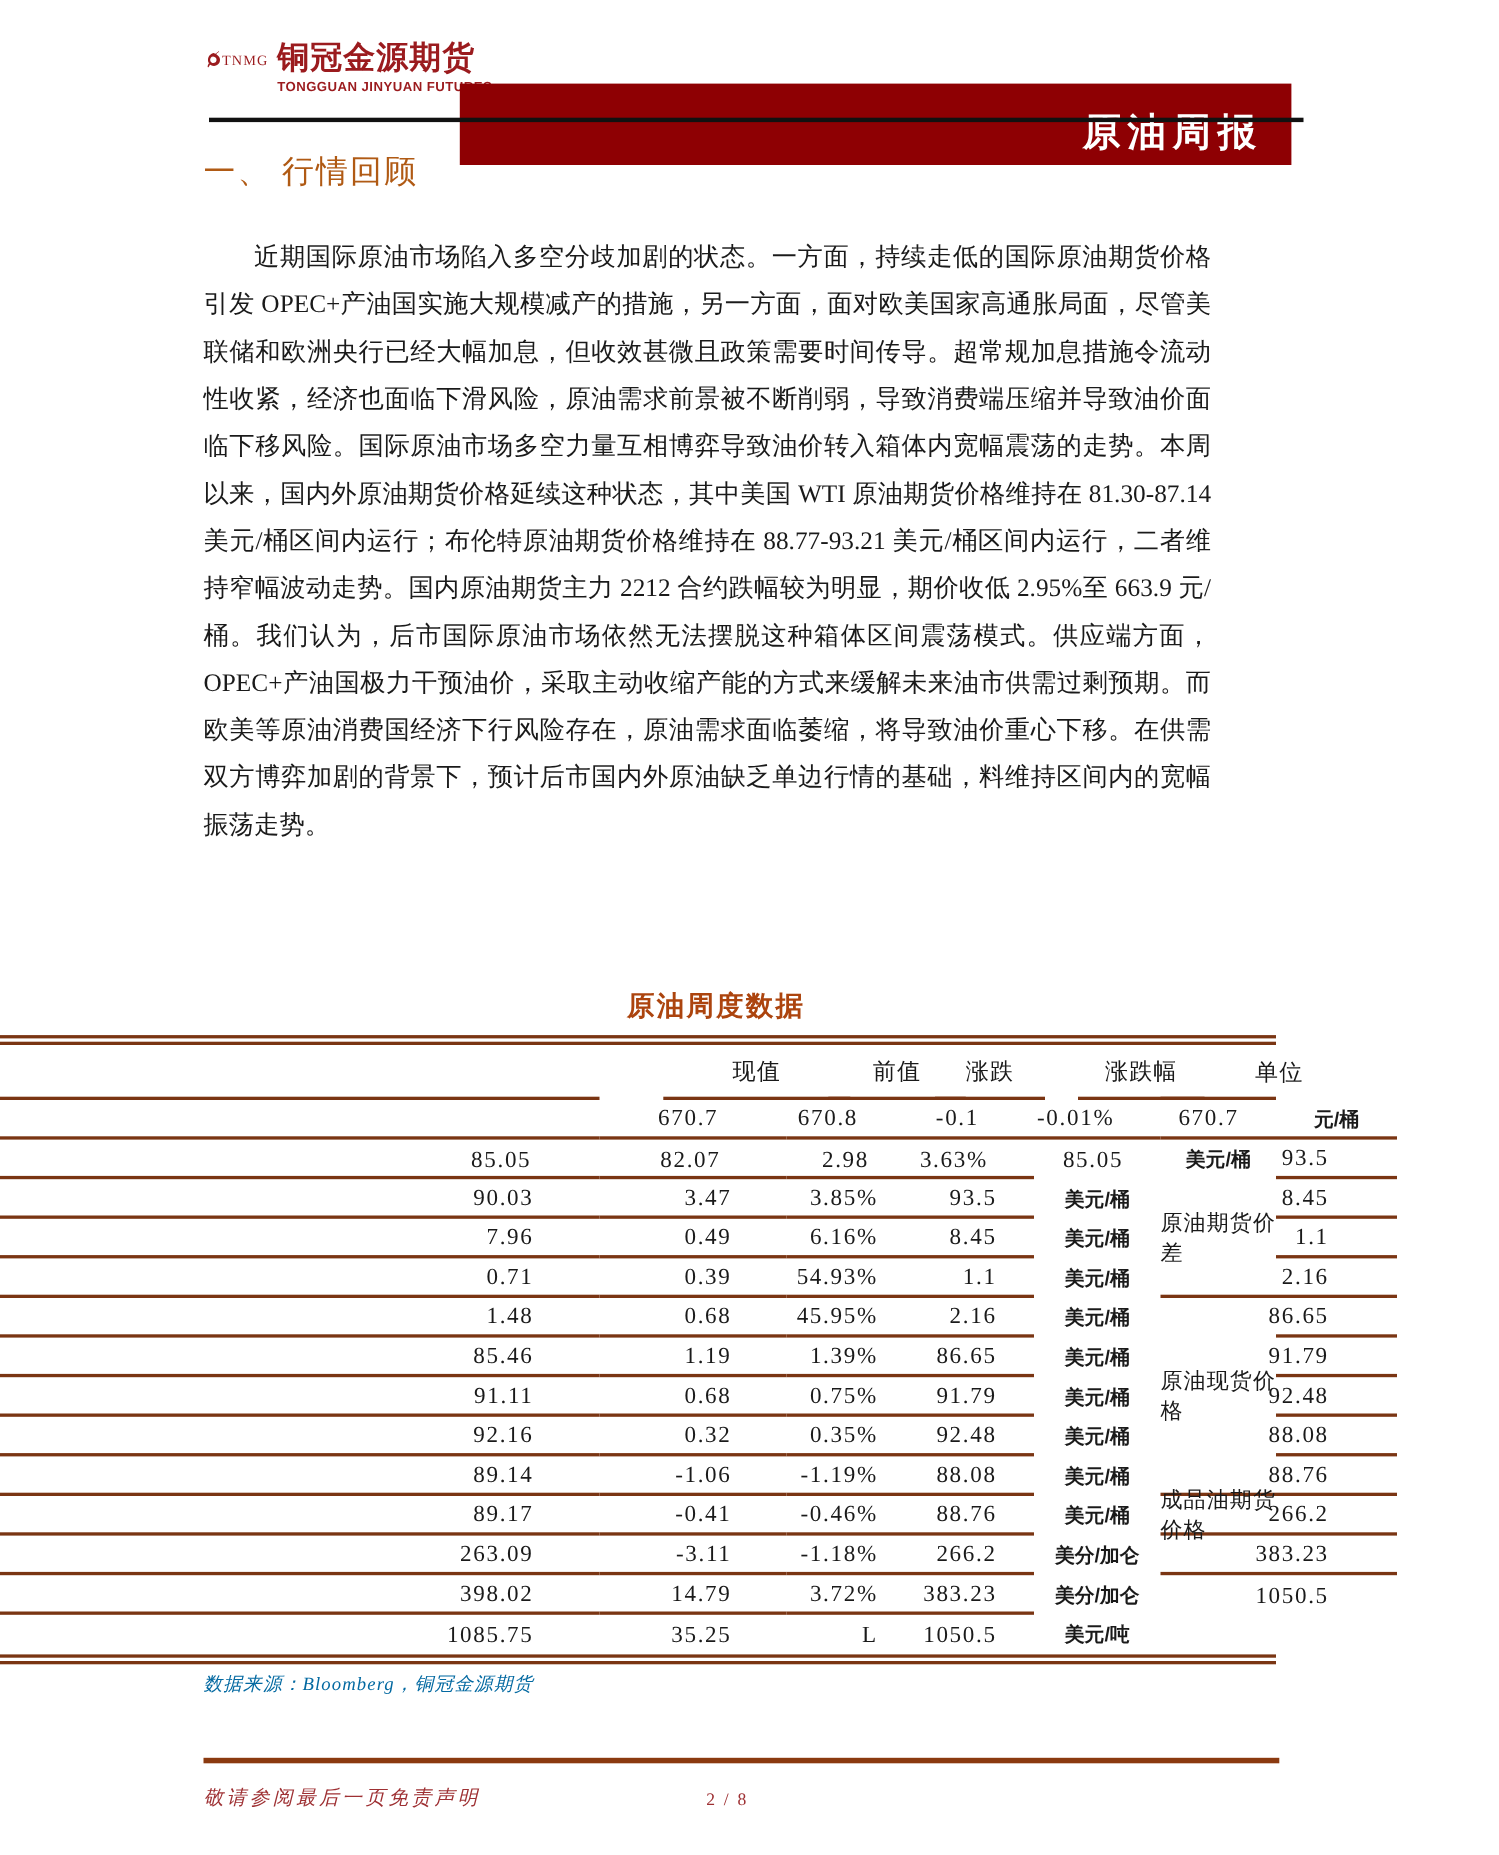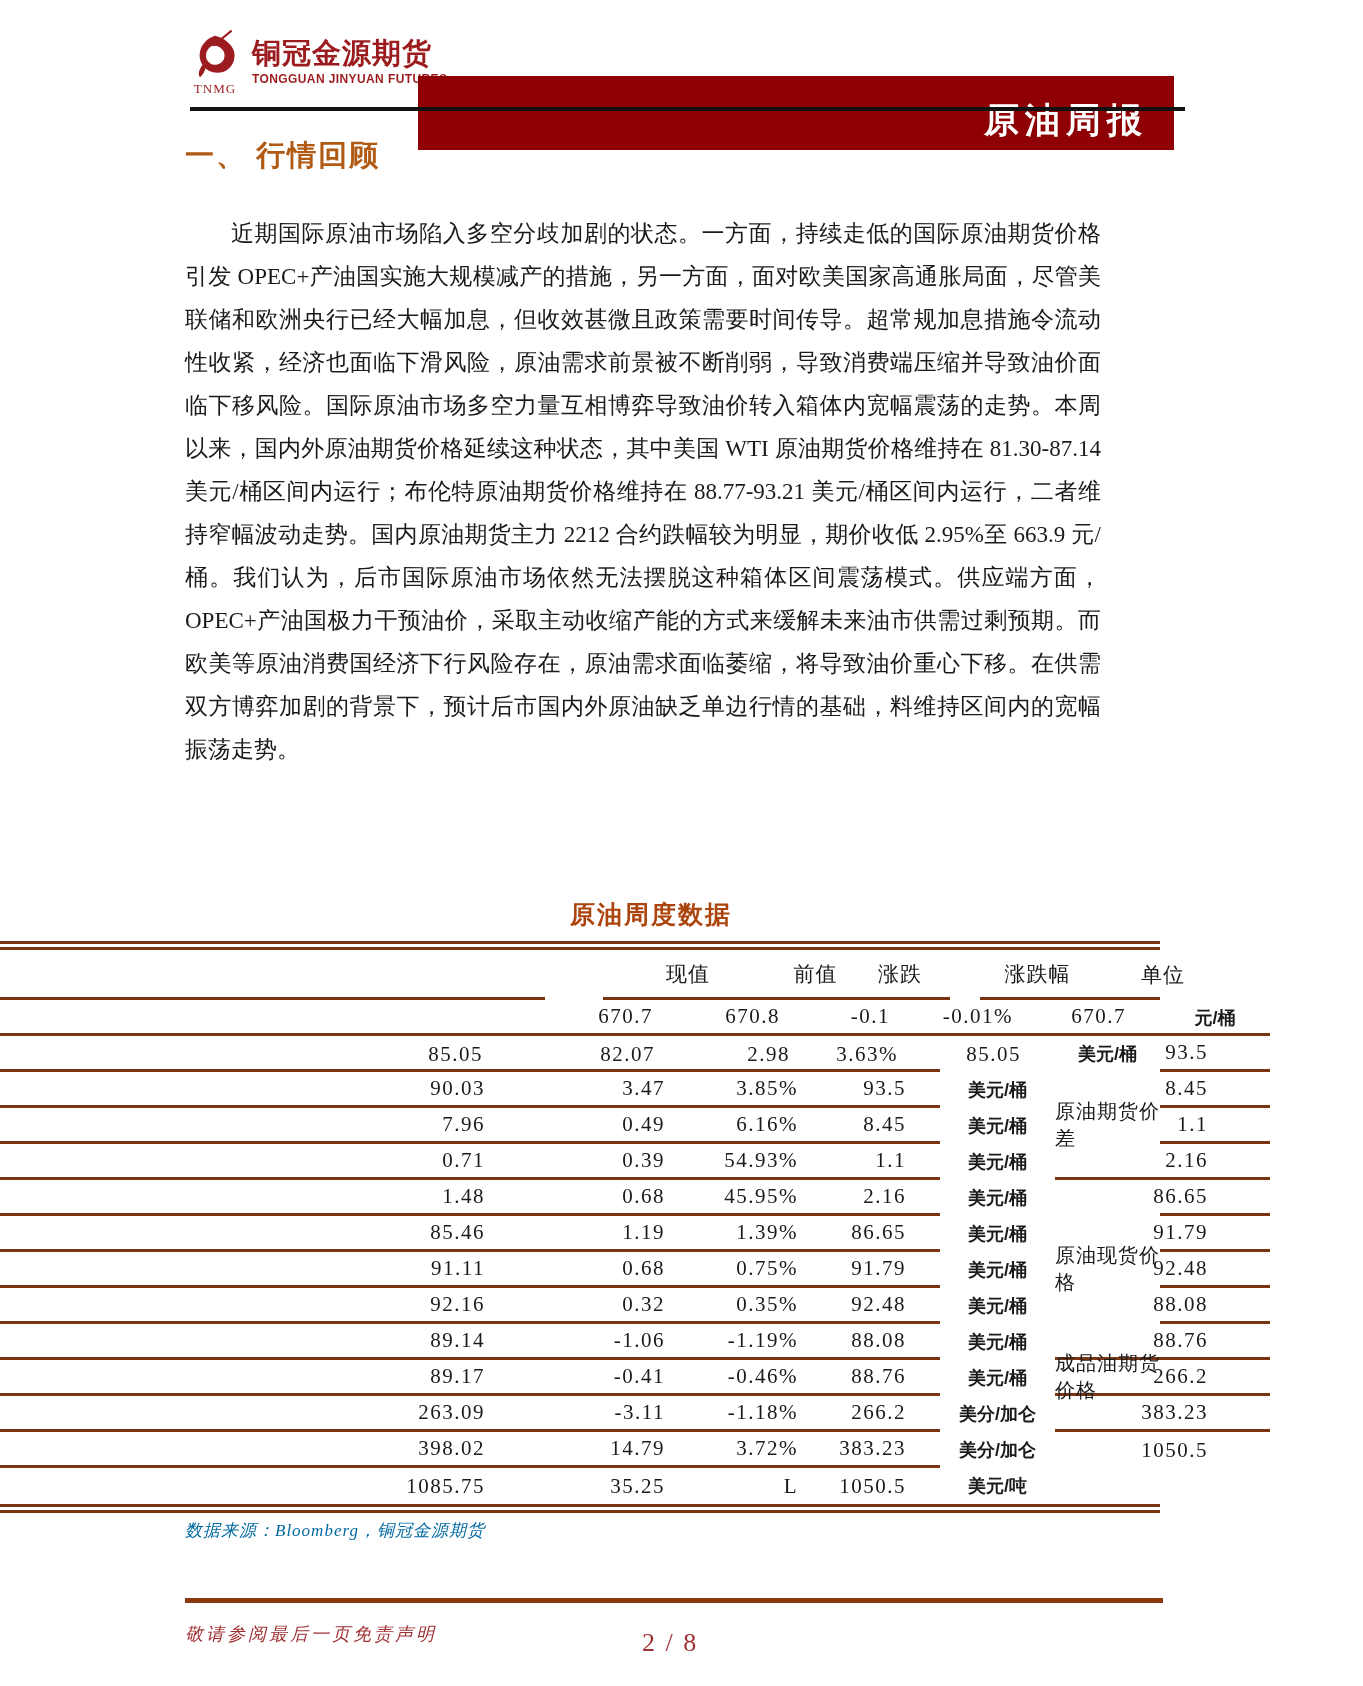--- a/index.html
+++ b/index.html
@@ -9,39 +9,39 @@
     width: 1363px;
     height: 1686px;
     background: #ffffff;
     font-family: "Liberation Serif", serif;
     color: #1a1a1a;
     overflow: hidden;
   }
 
   
   .logo { position: absolute; left: 186px; top: 28px; display: flex; gap: 8px; align-items: flex-start; }
-  .logo-mark { width: 58px; display: flex; flex-direction: column; align-items: center; }
+  .logo-mark { width: 58px; display: flex; flex-direction: row; align-items: center; }
   .logo-mark svg { display: block; }
   .logo-abbr { font-size: 13px; letter-spacing: 1px; color: #9b1b1e; margin-top: 1px; font-family: "Liberation Serif", serif; }
   .logo-names { padding-top: 8px; }
   .logo-cn { font-size: 29px; font-weight: bold; color: #9b1b1e; letter-spacing: 1px; line-height: 34px; }
   .logo-en { font-size: 12px; font-weight: bold; color: #9b1b1e; letter-spacing: 0.4px; font-family: "Liberation Sans", sans-serif; margin-top: 2px; }
 
   .banner {
     position: absolute; left: 418px; top: 32px; width: 756px; height: 74px;
     background: #8e0003;
     display: flex; align-items: center; justify-content: flex-end;
     padding: 14px 26px 0 0;
     margin-top: 44px;
   }
   .banner-title { color: #ffffff; font-size: 35px; font-weight: bold; letter-spacing: 6px; font-family: "Liberation Serif", serif; }
   .header-rule { position: absolute; left: 190px; top: 107px; width: 995px; height: 4px; background: #111111; }
 
   
-  .section-heading { position: absolute; left: 185px; top: 136px; font-size: 29px; font-weight: bold; color: #b05a14; letter-spacing: 2px; }
+  .section-heading { position: absolute; left: 185px; top: 136px; font-size: 29px; font-weight: normal; color: #b05a14; letter-spacing: 2px; }
   .review {
     position: absolute; left: 185px; top: 212px; width: 916px;
     font-size: 23px; line-height: 43px; text-align: justify; text-indent: 46px;
     color: #1a1a1a;
   }
 
   
   .tbl-title { position: absolute; left: 0; top: 898px; width: 1270px; text-align: center; font-size: 25px; font-weight: bold; color: #ac440e; letter-spacing: 2px; margin-left: 16px; }
   .tbl-wrap { position: absolute; left: 0; top: 941px; width: 1270px; }
   .rule-double { width: 1160px; height: 9px; border-top: 3px solid #7a3513; border-bottom: 3px solid #7a3513; }
@@ -69,21 +69,21 @@
   .lbl { display: flex; align-items: center; justify-content: center; font-size: 20px; letter-spacing: 1px; border-bottom: 3px solid #7a3513; }
   .span2 { grid-row: span 2; }
   .span3 { grid-row: span 3; }
   .span5 { grid-row: span 5; }
   .nob { border-bottom: none !important; }
 
   
   .source-note { position: absolute; left: 185px; top: 1519px; font-size: 17px; color: #0369a1; letter-spacing: 1px; font-style: italic; }
   .footer-rule { position: absolute; left: 185px; top: 1598px; width: 978px; height: 5px; background: #8b3a10; }
   .footer-disclaimer { position: absolute; left: 185px; top: 1622px; font-size: 18px; font-style: italic; color: #9e3033; letter-spacing: 3px; }
-  .footer-page { position: absolute; left: 642px; top: 1628px; font-size: 26px; color: #9e3033; letter-spacing: 2px; }
+  .footer-page { position: absolute; left: 642px; top: 1628px; font-size: 16px; color: #9e3033; letter-spacing: 2px; }
 </style>
 </head>
 <body>
 
 <div class="page">
 
   <div class="logo">
     <div class="logo-mark">
       <svg width="50" height="52" viewBox="0 0 60 60">
         <path d="M50 2 L28 20" stroke="#9b1b1e" stroke-width="2.5" fill="none"></path>

